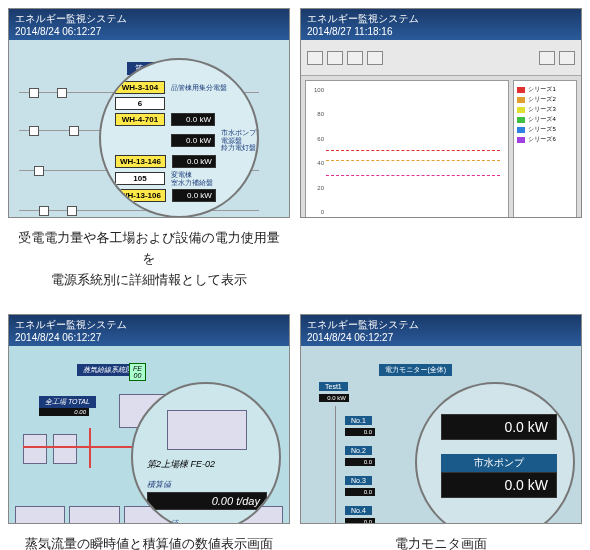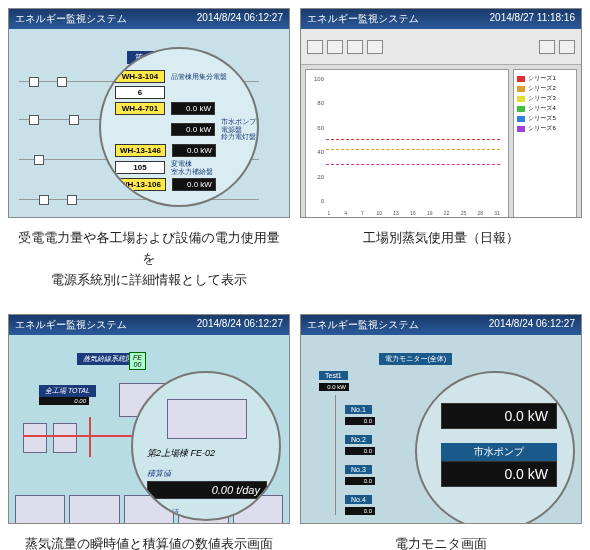--- a/index.html
+++ b/index.html
@@ -1,20 +1,20 @@
 <!DOCTYPE html>
 <html><head>
 <meta charset="utf-8">
 <style>
   * { margin: 0; padding: 0; box-sizing: border-box; }
   body { font-family: "MS PGothic", sans-serif; background: #fff; width: 590px; }
   .grid { display: grid; grid-template-columns: 1fr 1fr; gap: 10px; padding: 8px; }
   .cell { display: flex; flex-direction: column; }
   .screenshot { position: relative; width: 100%; height: 210px; border: 1px solid #888; overflow: hidden; }
-  .titlebar { background: linear-gradient(#1a3a6a,#2a5a9a); color: #fff; font-size: 10px; padding: 3px 6px; display: flex; justify-content: space-between; }
+  .titlebar { background: linear-gradient(#1a3a6a,#2a5a9a); color: #fff; font-size: 10px; padding: 3px 6px; display: flex; justify-content: space-between; flex-direction: column; }
   .caption { text-align: center; font-size: 13px; color: #222; padding: 10px 4px 14px; line-height: 1.6; }
 
   
   .p1 { background: #c8e0e8; }
   .p1 .schematic { position: relative; height: 100%; }
   .p1 .node { position: absolute; width: 10px; height: 10px; border: 1px solid #555; background: #fff; font-size: 6px; }
   .p1 .line { position: absolute; background: #999; }
   .p1 .magnify { position: absolute; top: 18px; left: 90px; width: 160px; height: 160px; border: 2px solid #777; border-radius: 50%; background: #d8ecf2; overflow: hidden; }
   .p1 .mag-inner { padding: 18px 10px 0 14px; }
   .p1 .tag { display: flex; align-items: center; margin: 3px 0; font-size: 8px; }
@@ -377,21 +377,20 @@
               <span class="sw" style="background: rgb(48, 128, 224);"></span>
               <span>シリーズ5</span>
             </div>
             <div>
               <span class="sw" style="background: rgb(160, 64, 224);"></span>
               <span>シリーズ6</span>
             </div>
           </div>
       </div>
     </div>
-    <div class="caption">工場別蒸気使用量（日報）</div>
   </div>
 
   <div class="cell">
     <div class="screenshot p3">
       <div class="titlebar">
         <span>エネルギー監視システム</span>
         <span>2014/8/24 06:12:27</span>
       </div>
       <div class="area">
         <div class="bb" style="top:18px;left:68px">蒸気給線系統図</div>

